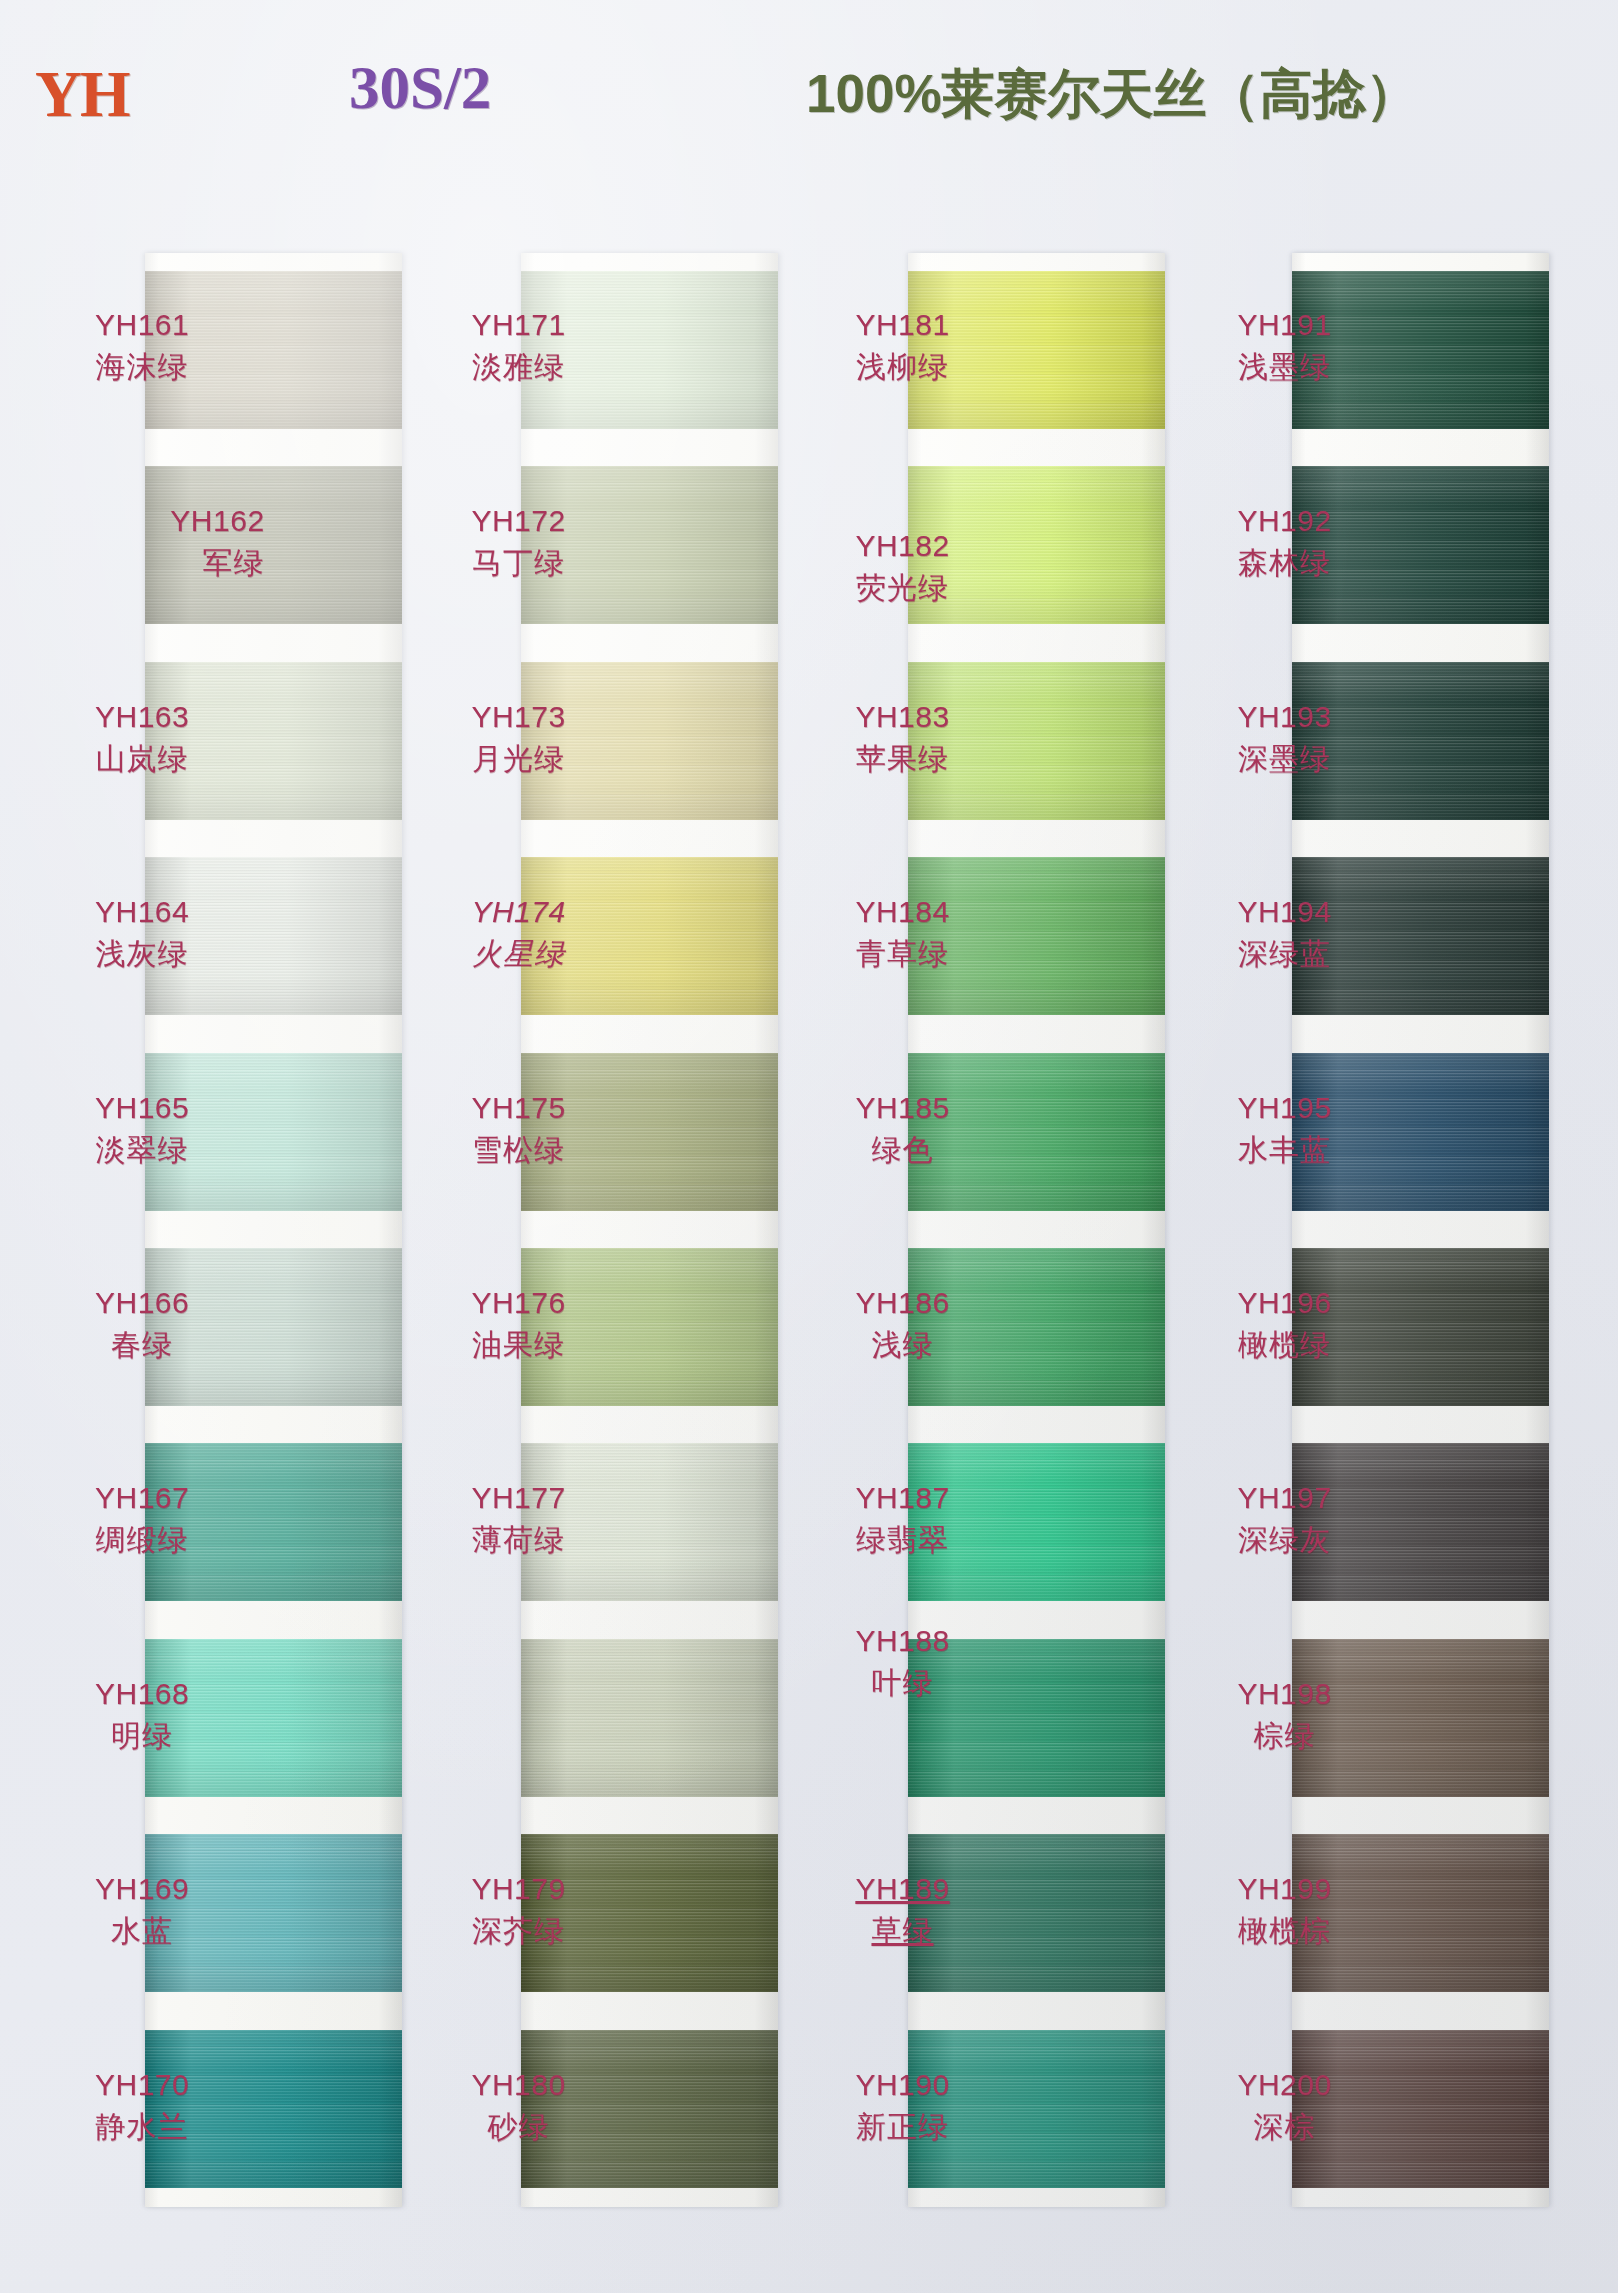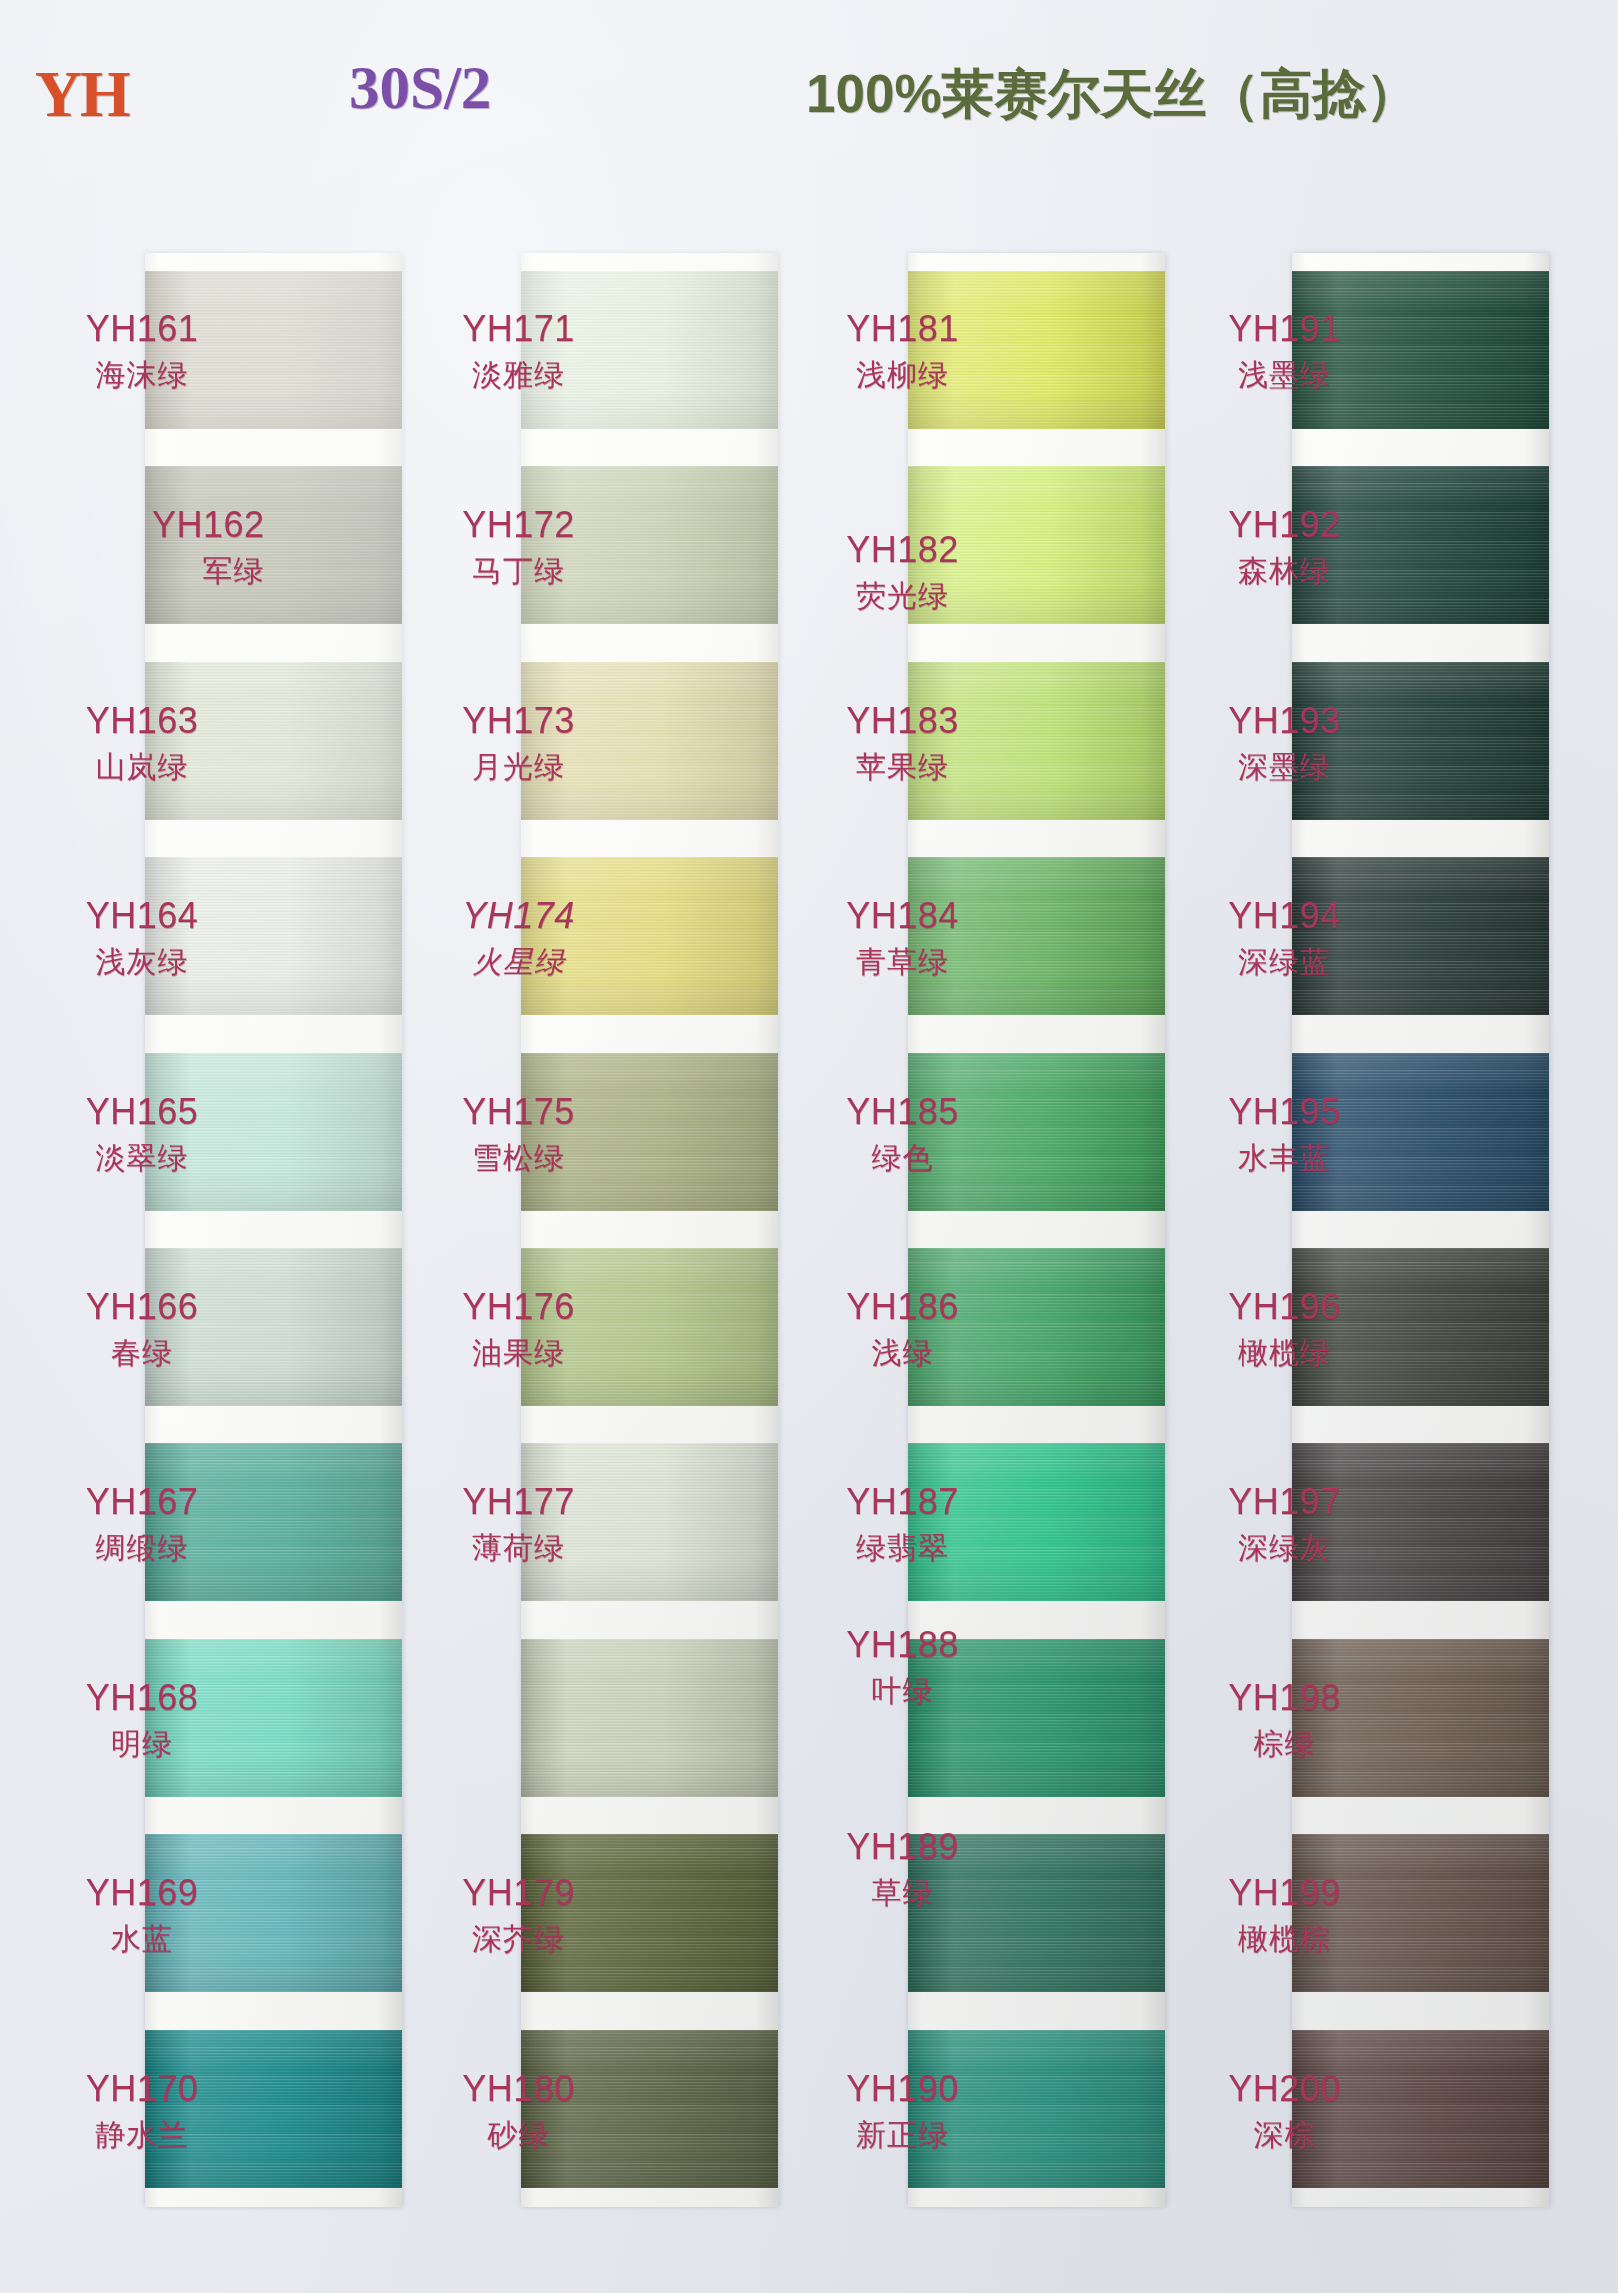--- a/index.html
+++ b/index.html
@@ -156,21 +156,21 @@
     width: 245px;
     text-align: center;
     color: #a8355a;
     text-shadow: 0.5px 0.5px 0 rgba(120,20,45,0.30);
     line-height: 1.28;
     z-index: 4;
   }
   .label .code {
     display: block;
     font-family: "Liberation Sans", "DejaVu Sans", sans-serif;
-    font-size: 36px;
+    font-size: 30px;
     font-weight: 400;
     letter-spacing: 0.5px;
   }
   .label .name {
     display: block;
     font-family: "Liberation Sans", "DejaVu Sans", sans-serif;
     font-size: 30px;
     font-weight: 400;
     letter-spacing: 1px;
     margin-top: 3.9px;
@@ -431,21 +431,21 @@
       <span class="name">浅绿</span>
     </div>
     <div class="label lab-3" style="top: 1479px;">
       <span class="code">YH187</span>
       <span class="name">绿翡翠</span>
     </div>
     <div class="label lab-3" style="top: 1622px;">
       <span class="code">YH188</span>
       <span class="name">叶绿</span>
     </div>
-    <div class="label lab-3" style="top: 1824px;">
+    <div class="label lab-3" style="top: 1870px; text-decoration: underline;">
       <span class="code">YH189</span>
       <span class="name">草绿</span>
     </div>
     <div class="label lab-3" style="top: 2066px;">
       <span class="code">YH190</span>
       <span class="name">新正绿</span>
     </div>
     <div class="label lab-4" style="top: 306px;">
       <span class="code">YH191</span>
       <span class="name">浅墨绿</span>

